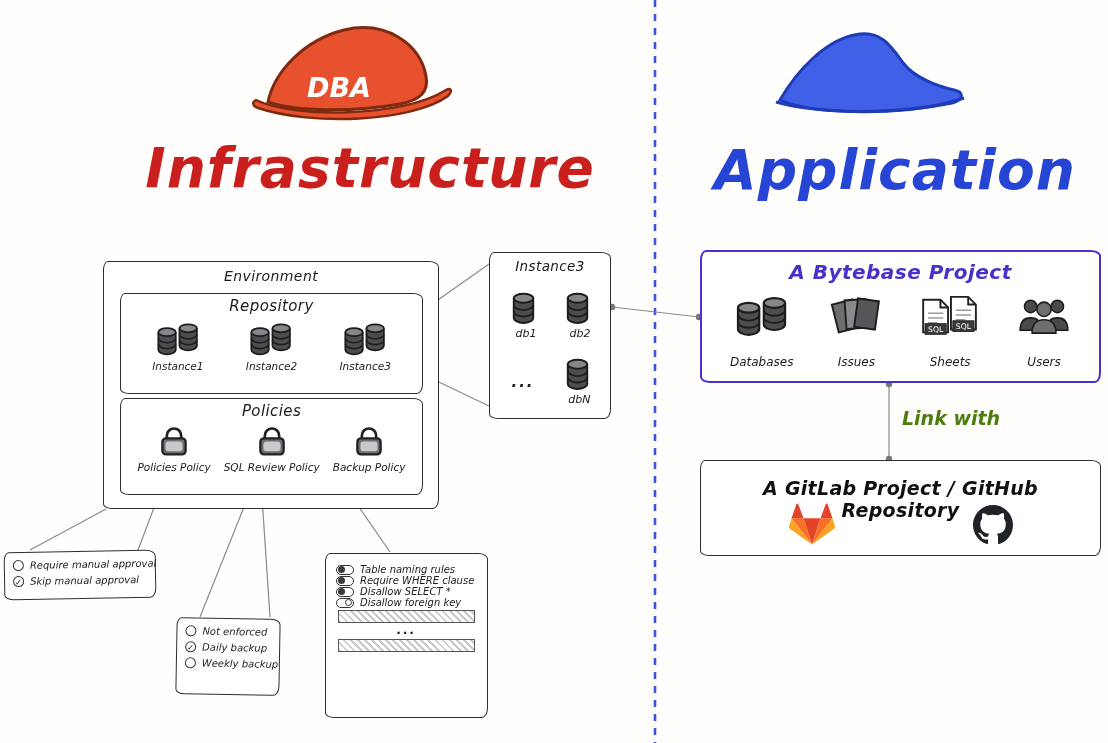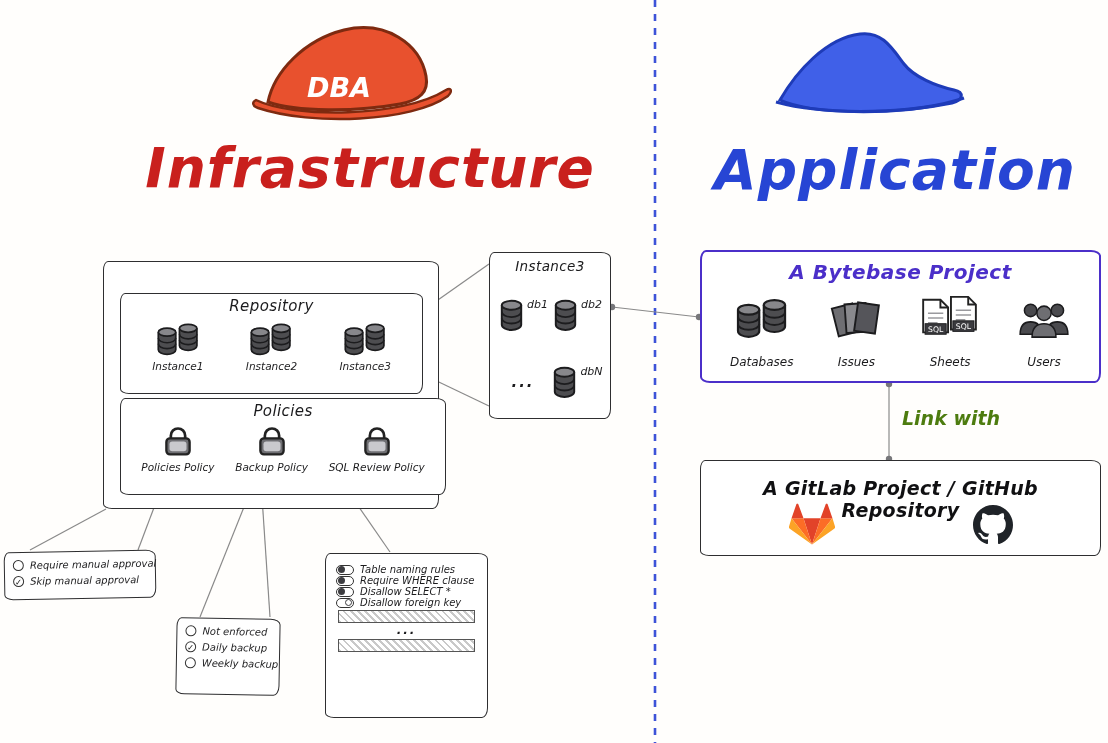--- a/index.html
+++ b/index.html
@@ -18,26 +18,26 @@
   .hat-blue .hat-label{top:44px;left:36px;right:0;font-size:24px}
   .big-title{position:absolute;text-align:center;font-size:55px;font-weight:bold;letter-spacing:1px}
   .title-red{color:#c9201d}
   .title-blue{color:#2745d4}
 
   
   .icon-row{position:absolute;left:0;right:0;display:flex;justify-content:space-around;align-items:flex-end;padding:0 10px}
   .icon-item{display:flex;flex-direction:column;align-items:center;gap:3px}
   .icon-item .lbl{font-size:10.5px;color:#1b1b1d;white-space:nowrap}
   .bb-item .lbl{font-size:12px;margin-top:12px}
-  .icon-slot{display:flex;align-items:flex-end;justify-content:center}
+  .icon-slot{display:flex;justify-content:center}
 
   
   .detail-grid{position:absolute;top:30px;left:6px;right:6px;bottom:4px;display:grid;
                grid-template-columns:1fr 1fr;align-items:center;justify-items:center;row-gap:2px}
-  .db-cell{display:flex;flex-direction:row;align-items:flex-start;gap:2px;font-size:11px;color:#1b1b1d}
+  .db-cell{display:flex;flex-direction:column;align-items:flex-end;gap:2px;font-size:11px;color:#1b1b1d}
   .ellipsis{font-size:15px;font-weight:bold;color:#1b1b1d;letter-spacing:2px}
 
   
   .popup{padding:7px 8px;display:flex;flex-direction:column;gap:5px}
   .popup-row{display:flex;align-items:center;gap:6px;font-size:10px;color:#1b1b1d;white-space:nowrap}
   .cb{width:11px;height:11px;min-width:11px;border:1.2px solid #333;border-radius:50%;
       display:flex;align-items:center;justify-content:center;font-size:8.5px;font-style:normal;color:#222;background:#fff}
   .toggle{position:relative;width:18px;min-width:18px;height:10px;border:1.3px solid #333;border-radius:6px;background:#fff}
   .toggle .knob{position:absolute;top:0.6px;left:1px;width:7px;height:7px;border-radius:50%;background:#3c3c40}
   .toggle[data-state="off"] .knob{left:8px;background:#fff;border:1.2px solid #3c3c40}
@@ -132,20 +132,21 @@
     <svg viewBox="0 0 200 112" width="200" height="112">
       <path d="M16 88 C22 58 52 26 92 16 C134 6 168 30 174 62 C177 78 168 86 148 90 C104 98 44 98 16 88 Z" fill="#e8512e" stroke="#7e2a10" stroke-width="3"></path>
       <path d="M4 86 C40 104 150 104 194 76 C199 73 201 77 196 82 C160 108 60 112 6 94 C0 92 0 88 4 86 Z" fill="#e8512e" stroke="#7e2a10" stroke-width="2.4"></path>
     </svg>
     <span class="hat-label">DBA</span>
   </div>
 
   <div class="big-title title-red" style="left:90px;top:136px;width:560px">Infrastructure</div>
 
   <div class="box" style="left:103px;top:261px;width:336px;height:248px">
+    <div class="box-label">Environment</div>
 
     <div class="box" style="left:16px;top:31px;width:303px;height:101px">
       <div class="box-label" style="font-size:15px;padding-top:3px">Repository</div>
       <div class="icon-row" style="top:27px">
         <div class="icon-item">
           <svg width="48" height="36" viewBox="0 0 60 46">
               <use href="#sym-db-pair"></use>
             </svg>
           <span class="lbl">Instance1</span>
         </div>
@@ -157,40 +158,40 @@
         </div>
         <div class="icon-item">
           <svg width="48" height="36" viewBox="0 0 60 46">
               <use href="#sym-db-pair"></use>
             </svg>
           <span class="lbl">Instance3</span>
         </div>
       </div>
     </div>
 
-    <div class="box" style="left:16px;top:136px;width:326px;height:97px">
+    <div class="box" style="left:16px;top:136px;width:303px;height:97px">
       <div class="box-label" style="font-size:15px;padding-top:3px">Policies</div>
       <div class="icon-row" style="top:25px">
         <div class="icon-item">
           <svg width="36" height="34" viewBox="0 0 40 38">
               <use href="#sym-lock"></use>
             </svg>
           <span class="lbl">Policies Policy</span>
         </div>
         <div class="icon-item">
           <svg width="36" height="34" viewBox="0 0 40 38">
               <use href="#sym-lock"></use>
             </svg>
-          <span class="lbl">Backup Policy</span>
+          <span class="lbl">SQL Review Policy</span>
         </div>
         <div class="icon-item">
           <svg width="36" height="34" viewBox="0 0 40 38">
               <use href="#sym-lock"></use>
             </svg>
-          <span class="lbl">SQL Review Policy</span>
+          <span class="lbl">Backup Policy</span>
         </div>
       </div>
     </div>
   </div>
 
   <div class="box" style="left:489px;top:252px;width:122px;height:167px">
     <div class="box-label" style="font-size:13.5px;padding-top:5px">Instance3</div>
     <div class="detail-grid">
       <div class="db-cell">
         <svg width="27" height="34" viewBox="0 0 32 42">

